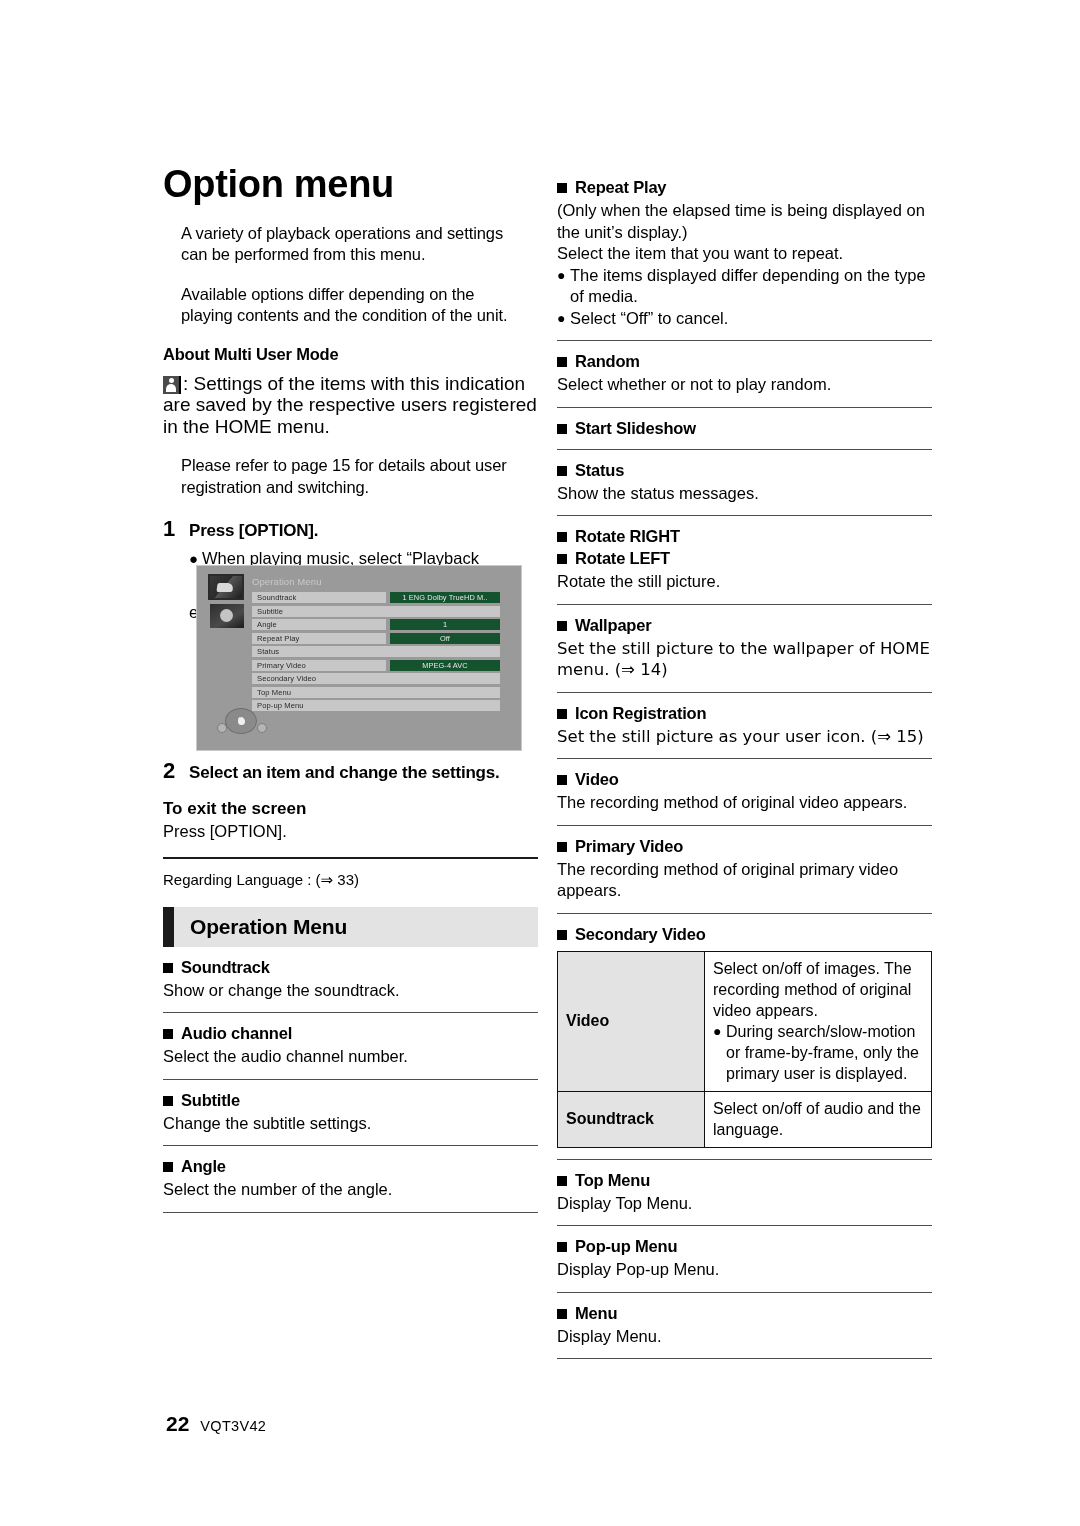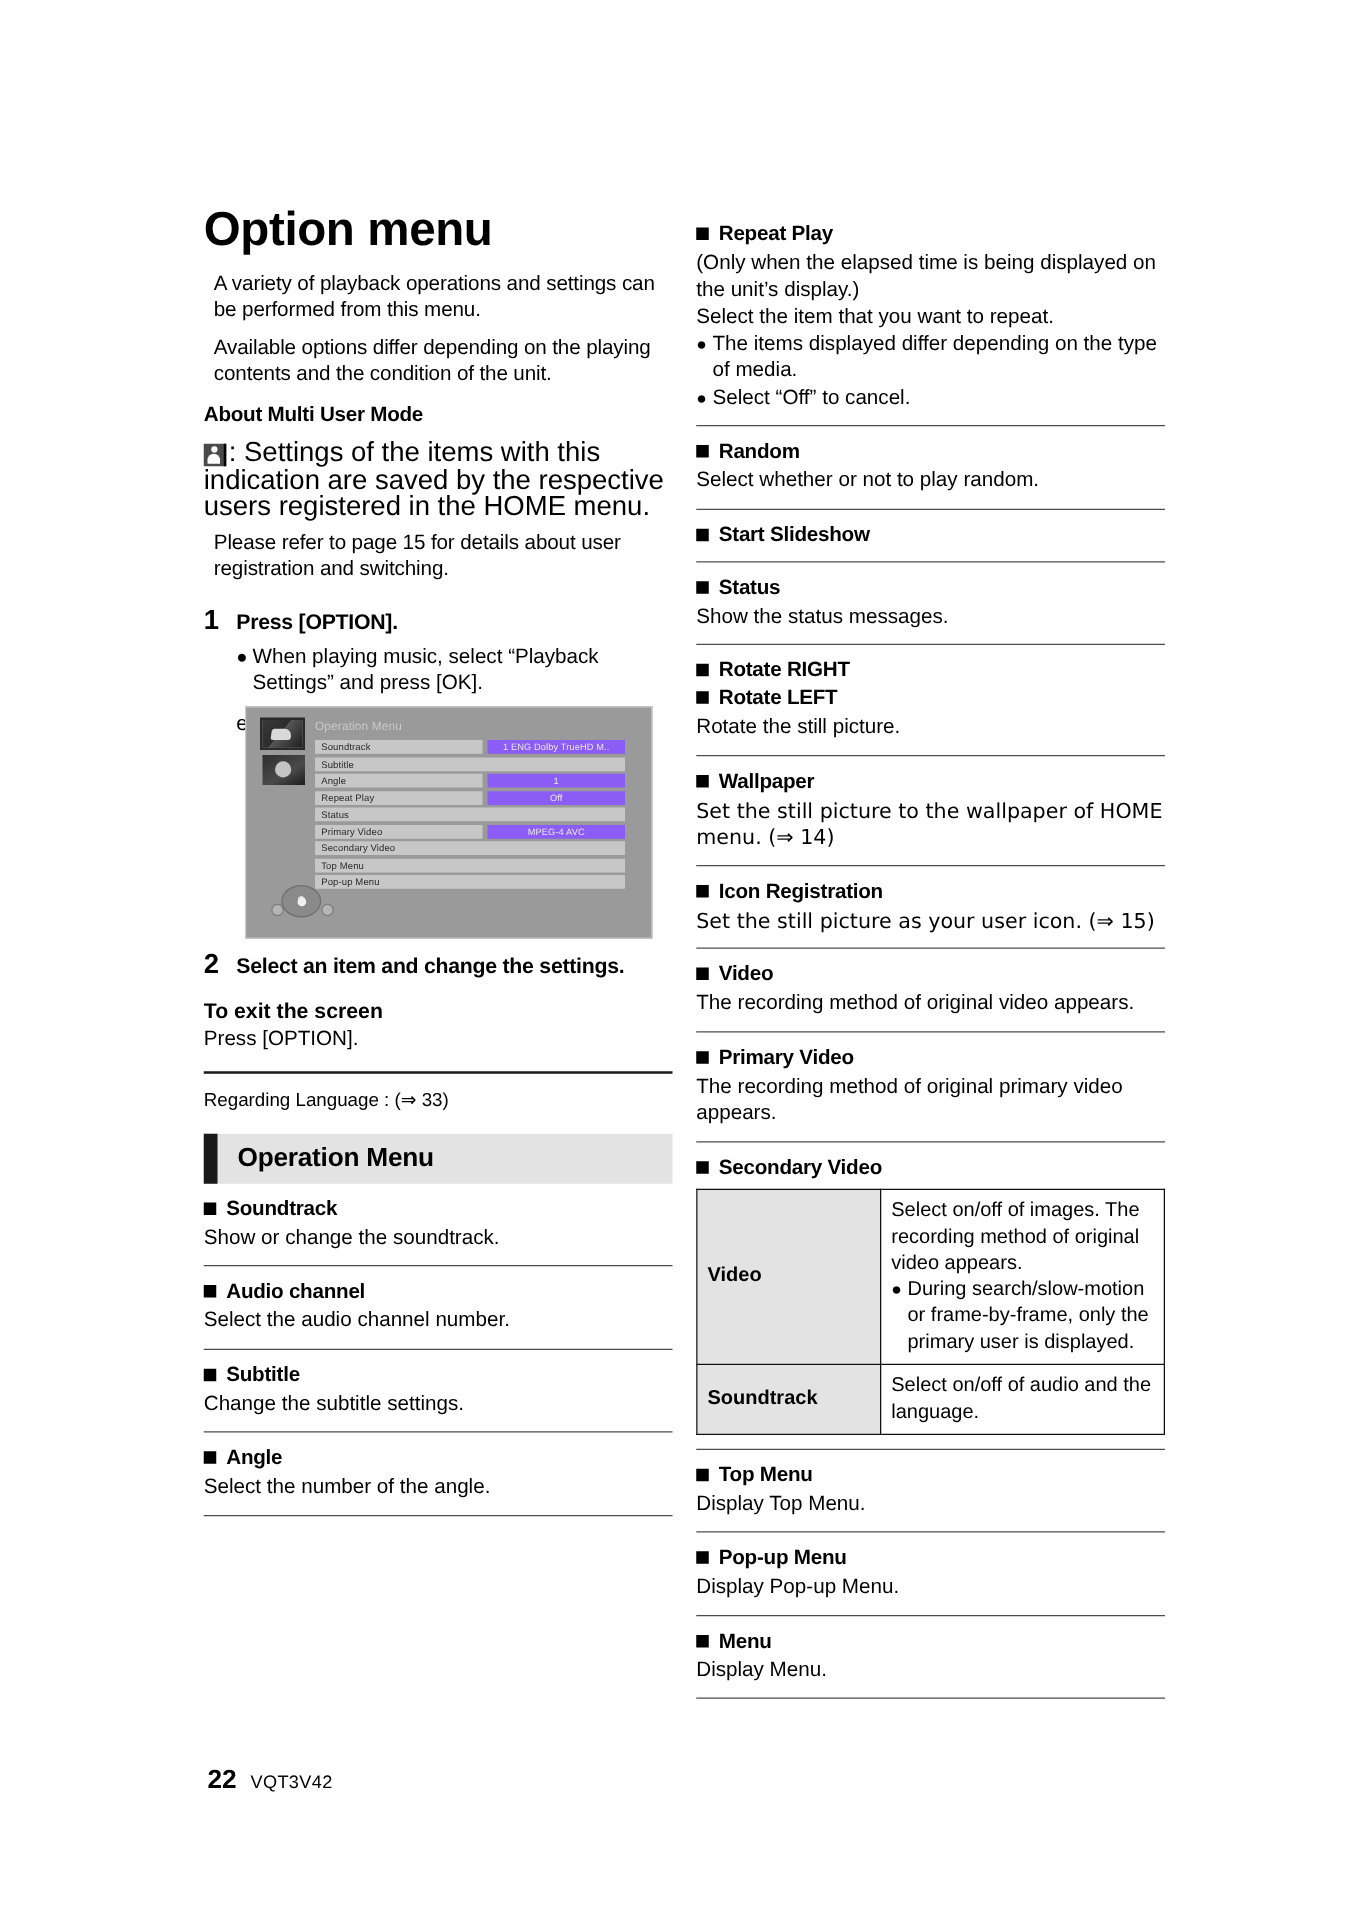--- a/index.html
+++ b/index.html
@@ -32,34 +32,34 @@
   h1.title {
     font-size: 38px;
     font-weight: bold;
     letter-spacing: -0.3px;
     margin: 0 0 12px 0;
     line-height: 1.05;
   }
   p.body {
     font-size: 16.5px;
     line-height: 21.5px;
-    margin: 8px;
+    margin: 18px;
     letter-spacing: -0.1px;
   }
   p.body + p.body { margin-top: 0px; }
 
   .subhead {
     font-size: 16.5px;
     font-weight: bold;
     margin: 12px 0 9px 0;
     letter-spacing: -0.2px;
   }
 
   .multiuser-line {
-    font-size: 22px;
+    font-size: 19px;
     line-height: 21.5px;
     margin: 0 0 0 0;
   }
   .mu-icon {
     display: inline-block;
     width: 16px;
     height: 18px;
     background: #4a4a4a;
     position: relative;
     vertical-align: -4px;
@@ -171,21 +171,21 @@
     font-size: 7.6px;
     line-height: 11px;
     padding-left: 5px;
     box-sizing: border-box;
     letter-spacing: 0.1px;
   }
   .ds-label.full { flex: 1 1 auto; }
   .ds-value {
     flex: 1 1 auto;
     margin-left: 4px;
-    background: #8b5cf6;
+    background: #14532d;
     color: #e8e8e8;
     font-size: 7.4px;
     line-height: 11px;
     text-align: center;
     letter-spacing: 0.1px;
   }
   .ds-pad {
     position: absolute;
     left: 20px; bottom: 16px;
     width: 48px; height: 26px;

